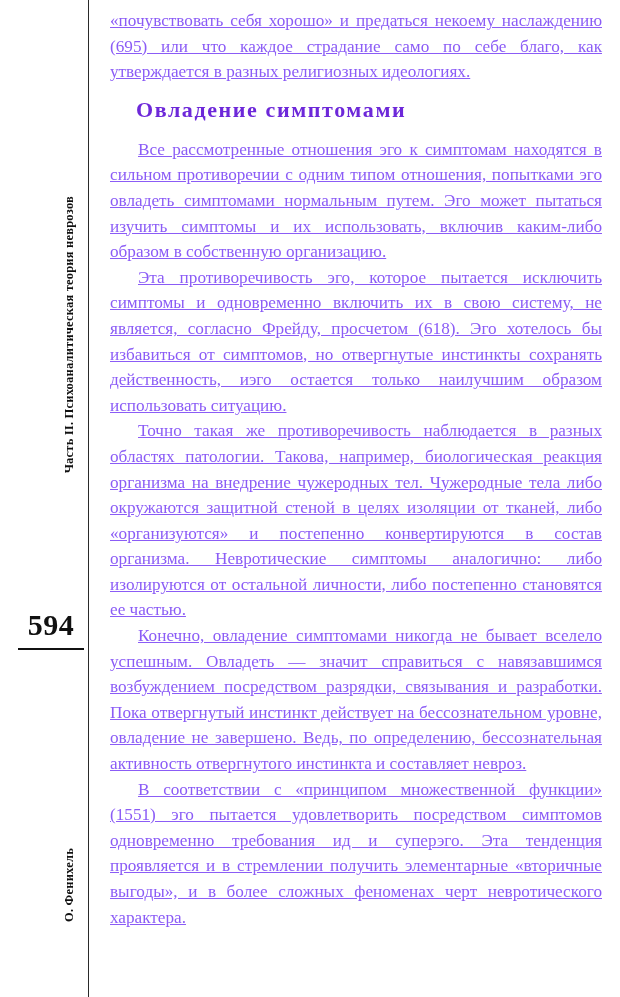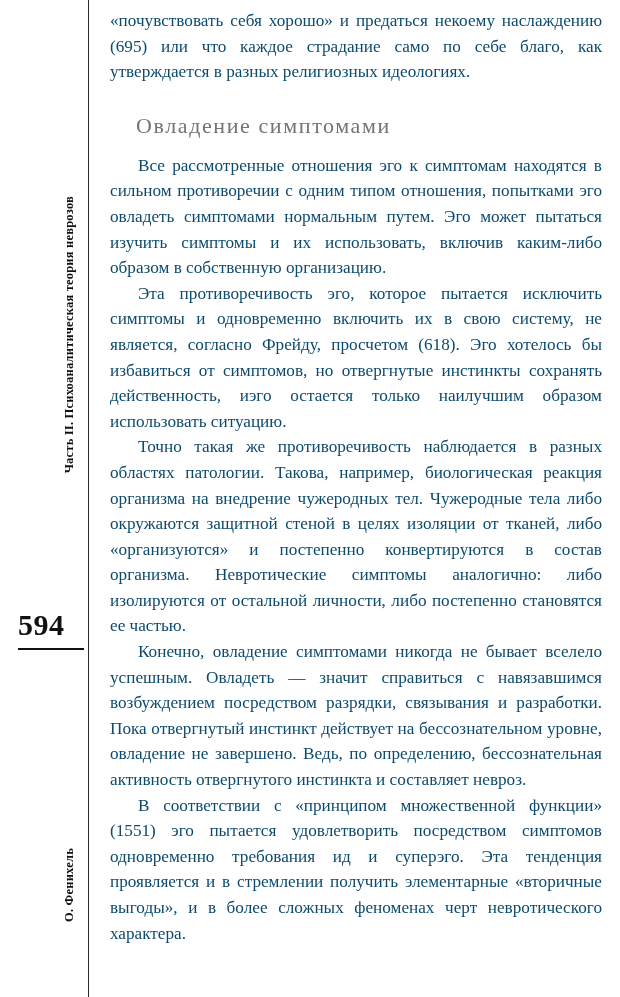--- a/index.html
+++ b/index.html
@@ -55,21 +55,21 @@
   .side-author {
     left: 62px;
     top: 848px;
     font-weight: 700;
   }
   .folio {
     position: absolute;
     left: 18px;
     top: 608px;
     width: 66px;
-    text-align: left;
+    text-align: center;
     font-family: "Liberation Serif", serif;
     font-weight: 700;
     font-size: 30px;
     letter-spacing: 0.5px;
     color: #111111;
   }
   .folio-rule {
     position: absolute;
     left: 18px;
     top: 648px;
@@ -85,36 +85,37 @@
     top: 8px;
     width: 492px;
   }
   p {
     margin: 0;
     font-size: 17.2px;
     line-height: 25.6px;
     text-align: justify;
     text-justify: inter-word;
     hyphens: manual;
-    color: #0c4a6e;
+    color: #8b5cf6;
+    text-decoration: underline;
   }
   p.first {
     text-indent: 0;
   }
   p.ind {
     text-indent: 28px;
   }
   h2.section {
-    margin: 28px 0 14px 0;
+    margin: 12px 0 14px 0;
     font-size: 22px;
-    font-weight: 400;
+    font-weight: 700;
     letter-spacing: 1.6px;
     text-align: left;
     padding-left: 26px;
-    color: #737373;
+    color: #6d28d9;
   }
 </style>
 </head>
 <body>
 
 <div class="page">
 
   <div class="margin-col">
     <div class="vrule"></div>
     <div class="side-text side-part">Часть II. Психоаналитическая теория неврозов</div>

